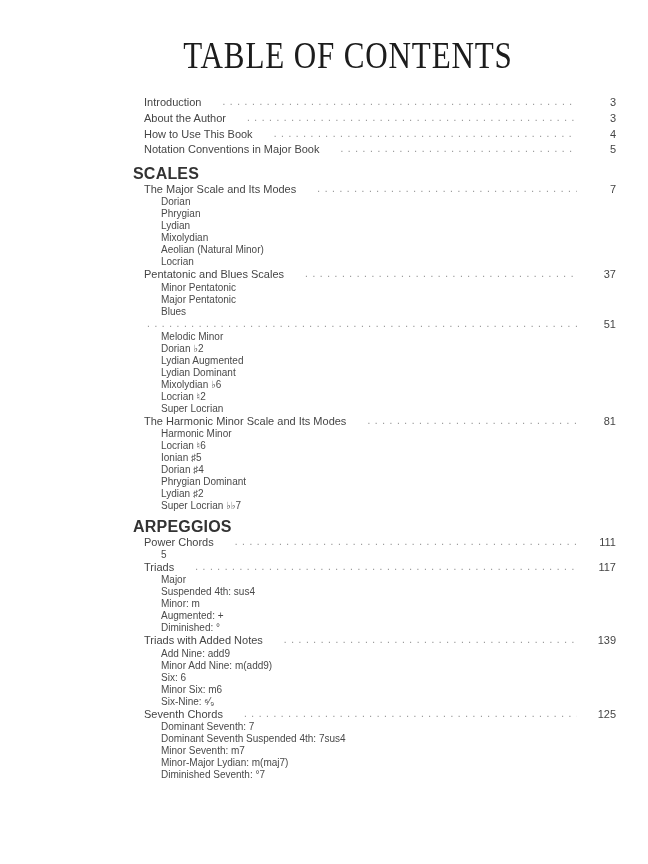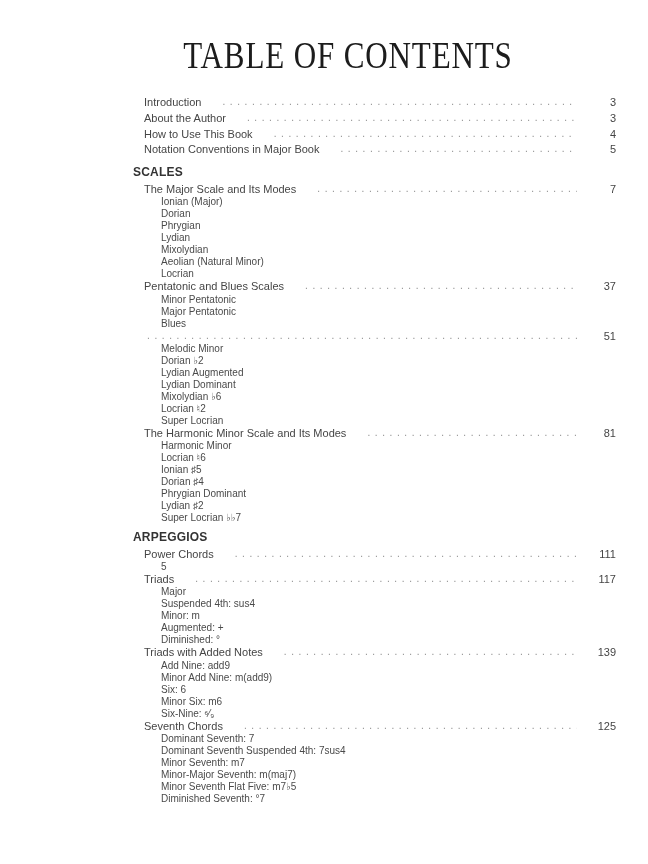--- a/index.html
+++ b/index.html
@@ -56,21 +56,21 @@
   .row .pg {
     flex: 0 0 auto;
     min-width: 20px;
     text-align: right;
     color: #454545;
   }
 
   .heading {
     margin-top: 6px;
     height: 18px;
-    font-size: 12px;
+    font-size: 16px;
     font-weight: 700;
     letter-spacing: 0.2px;
     color: #333333;
   }
 
   .sub {
     padding-left: 28px;
     height: 12px;
     font-size: 10px;
     line-height: 12px;
@@ -112,21 +112,20 @@
     <div id="sections">
   <div class="section">
     <div class="heading">SCALES</div>
     <div class="entries">
   <div class="row">
     <span class="lbl">The Major Scale and Its Modes</span>
     <span class="leader">........................................................................................................................................................................................................</span>
     <span class="pg">7</span>
   </div>
 
-  <div class="sub">Ionian (Major)</div>
 
   <div class="sub">Dorian</div>
 
   <div class="sub">Phrygian</div>
 
   <div class="sub">Lydian</div>
 
   <div class="sub">Mixolydian</div>
 
   <div class="sub">Aeolian (Natural Minor)</div>
@@ -236,22 +235,21 @@
     <span class="pg">125</span>
   </div>
 
 
   <div class="sub">Dominant Seventh: 7</div>
 
   <div class="sub">Dominant Seventh Suspended 4th: 7sus4</div>
 
   <div class="sub">Minor Seventh: m7</div>
 
-  <div class="sub">Minor-Major Seventh: m(maj7)</div>
-
-  <div class="sub">Minor Seventh Flat Five: m7♭5</div>
+  <div class="sub">Minor-Major Lydian: m(maj7)</div>
+
 
   <div class="sub">Diminished Seventh: °7</div>
 </div>
   </div>
 </div>
   </div>
 </div>
 
 </body></html>

